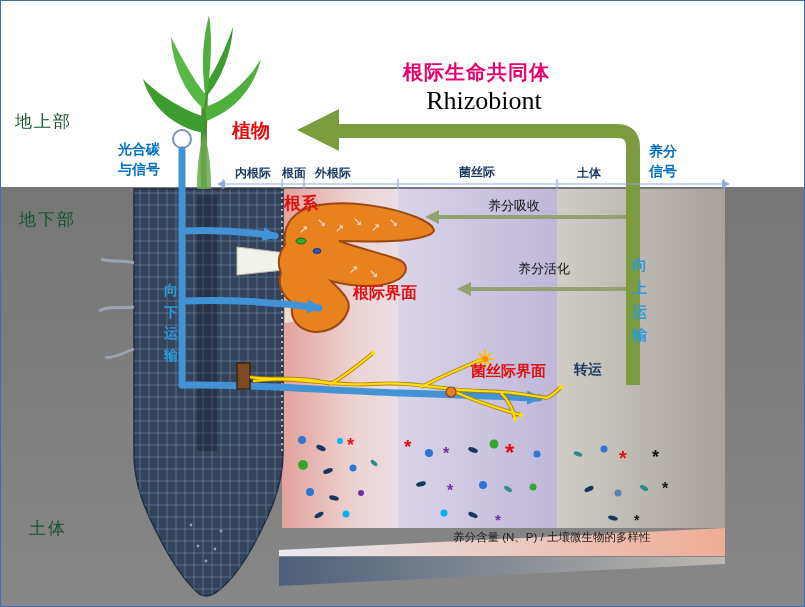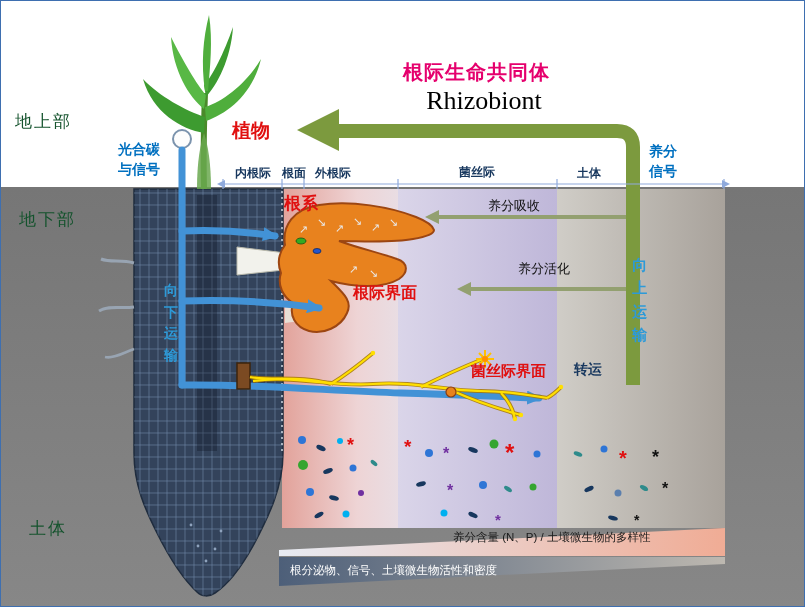--- a/index.html
+++ b/index.html
@@ -242,15 +242,14 @@
   <div class="lbl proc" style="left:487px; top:197px;">养分吸收</div>
   <div class="lbl proc" style="left:517px; top:260px;">养分活化</div>
   <div class="lbl proc navy" style="left:573px; top:360px; font-size:14px;">转运</div>
 
   <div class="lbl vtext" style="left:162px; top:243px; font-size:14px;margin-top:36px;">向下运输</div>
   <div class="lbl vtext" style="left:630px; top:228px; font-size:15px;margin-top:24px;">向上运输</div>
   <div class="lbl" style="left:648px; top:140px; font-size:14px; font-weight:bold; color:var(--accent_blue,#0070c0); line-height:1.45;">养分
 信号</div>
 
   <div class="lbl bar1-text">养分含量 (N、P) / 土壤微生物的多样性</div>
-  <div class="lbl bar2-text">根分泌物、信号、土壤微生物活性和密度</div>
 
 </div>
 
 </body></html>

